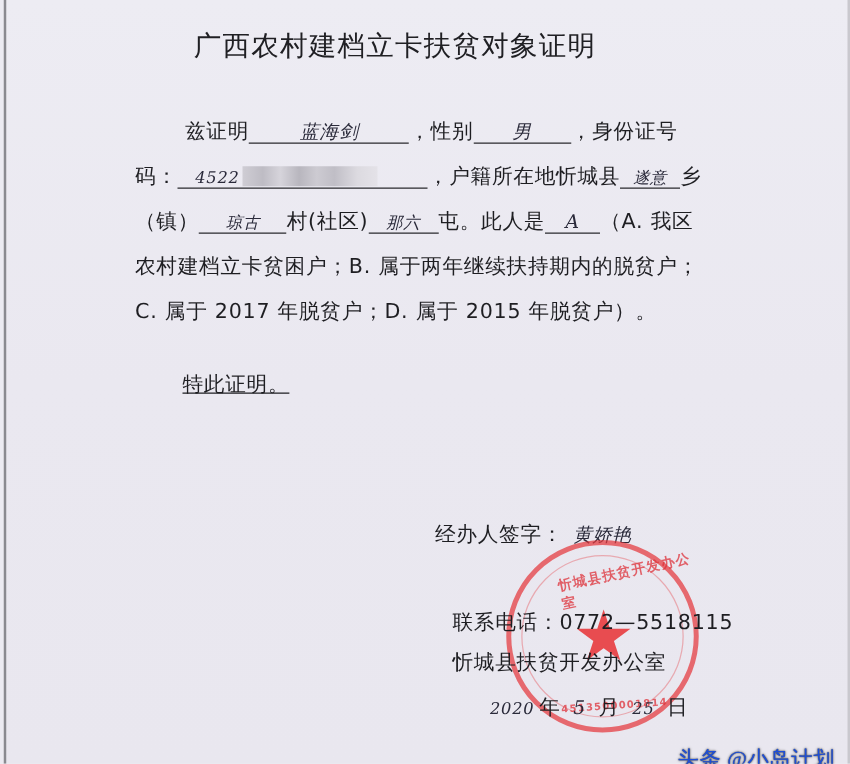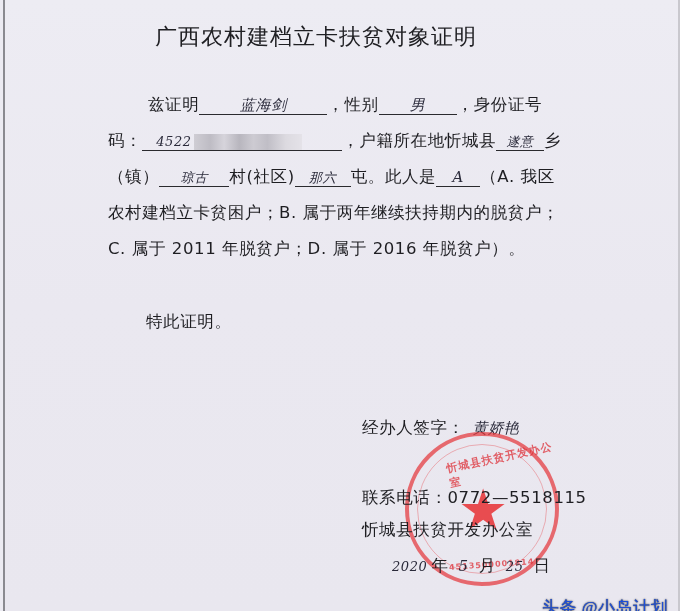--- a/index.html
+++ b/index.html
@@ -73,25 +73,25 @@
 <div class="abs line" style="left:108px; top:130px;">
   <span>码：</span><span class="fill" style="width:200px; text-align:left;"><span class="hand hand-small" style="margin-left:14px;">4522</span><span class="blur" style="width:108px; margin-left:2px;"></span></span><span>，户籍所在地忻城县</span><span class="fill" style="width:48px;"><span class="hand hand-small">遂意</span></span><span>乡</span>
 </div>
 
 <div class="abs line" style="left:108px; top:166px;">
   <span>（镇）</span><span class="fill" style="width:70px;"><span class="hand hand-small">琼古</span></span><span>村(社区)</span><span class="fill" style="width:56px;"><span class="hand hand-small">那六</span></span><span>屯。此人是</span><span class="fill" style="width:44px;"><span class="hand">A</span></span><span>（A. 我区</span>
 </div>
 
 <div class="abs line" style="left:108px; top:202px;">农村建档立卡贫困户；B. 属于两年继续扶持期内的脱贫户；</div>
 
-<div class="abs line" style="left:108px; top:238px;">C. 属于 2011 年脱贫户；D. 属于 2016 年脱贫户）。</div>
+<div class="abs line" style="left:108px; top:238px;">C. 属于 2017 年脱贫户；D. 属于 2015 年脱贫户）。</div>
 
-<div class="abs line" style="left:146px; top:311px;">特此证明。</div>
+<div class="abs line" style="left:146px; top:297px;text-decoration:underline;">特此证明。</div>
 
-<div class="abs line" style="left:362px; top:417px;">
+<div class="abs line" style="left:348px; top:417px;">
   <span>经办人签字：</span><span class="hand" style="margin-left:8px;">黄娇艳</span>
 </div>
 
 <div class="stamp">
   <div class="stamp-inner"></div>
   <div class="stamp-text" style="left:38px; top:14px; transform:rotate(-12deg);">忻城县扶贫开发办公室</div>
   <div class="star">★</div>
   <div class="stamp-text" style="left:40px; top:124px; font-size:8px; transform:rotate(-4deg);">4513500001814</div>
 </div>
 

